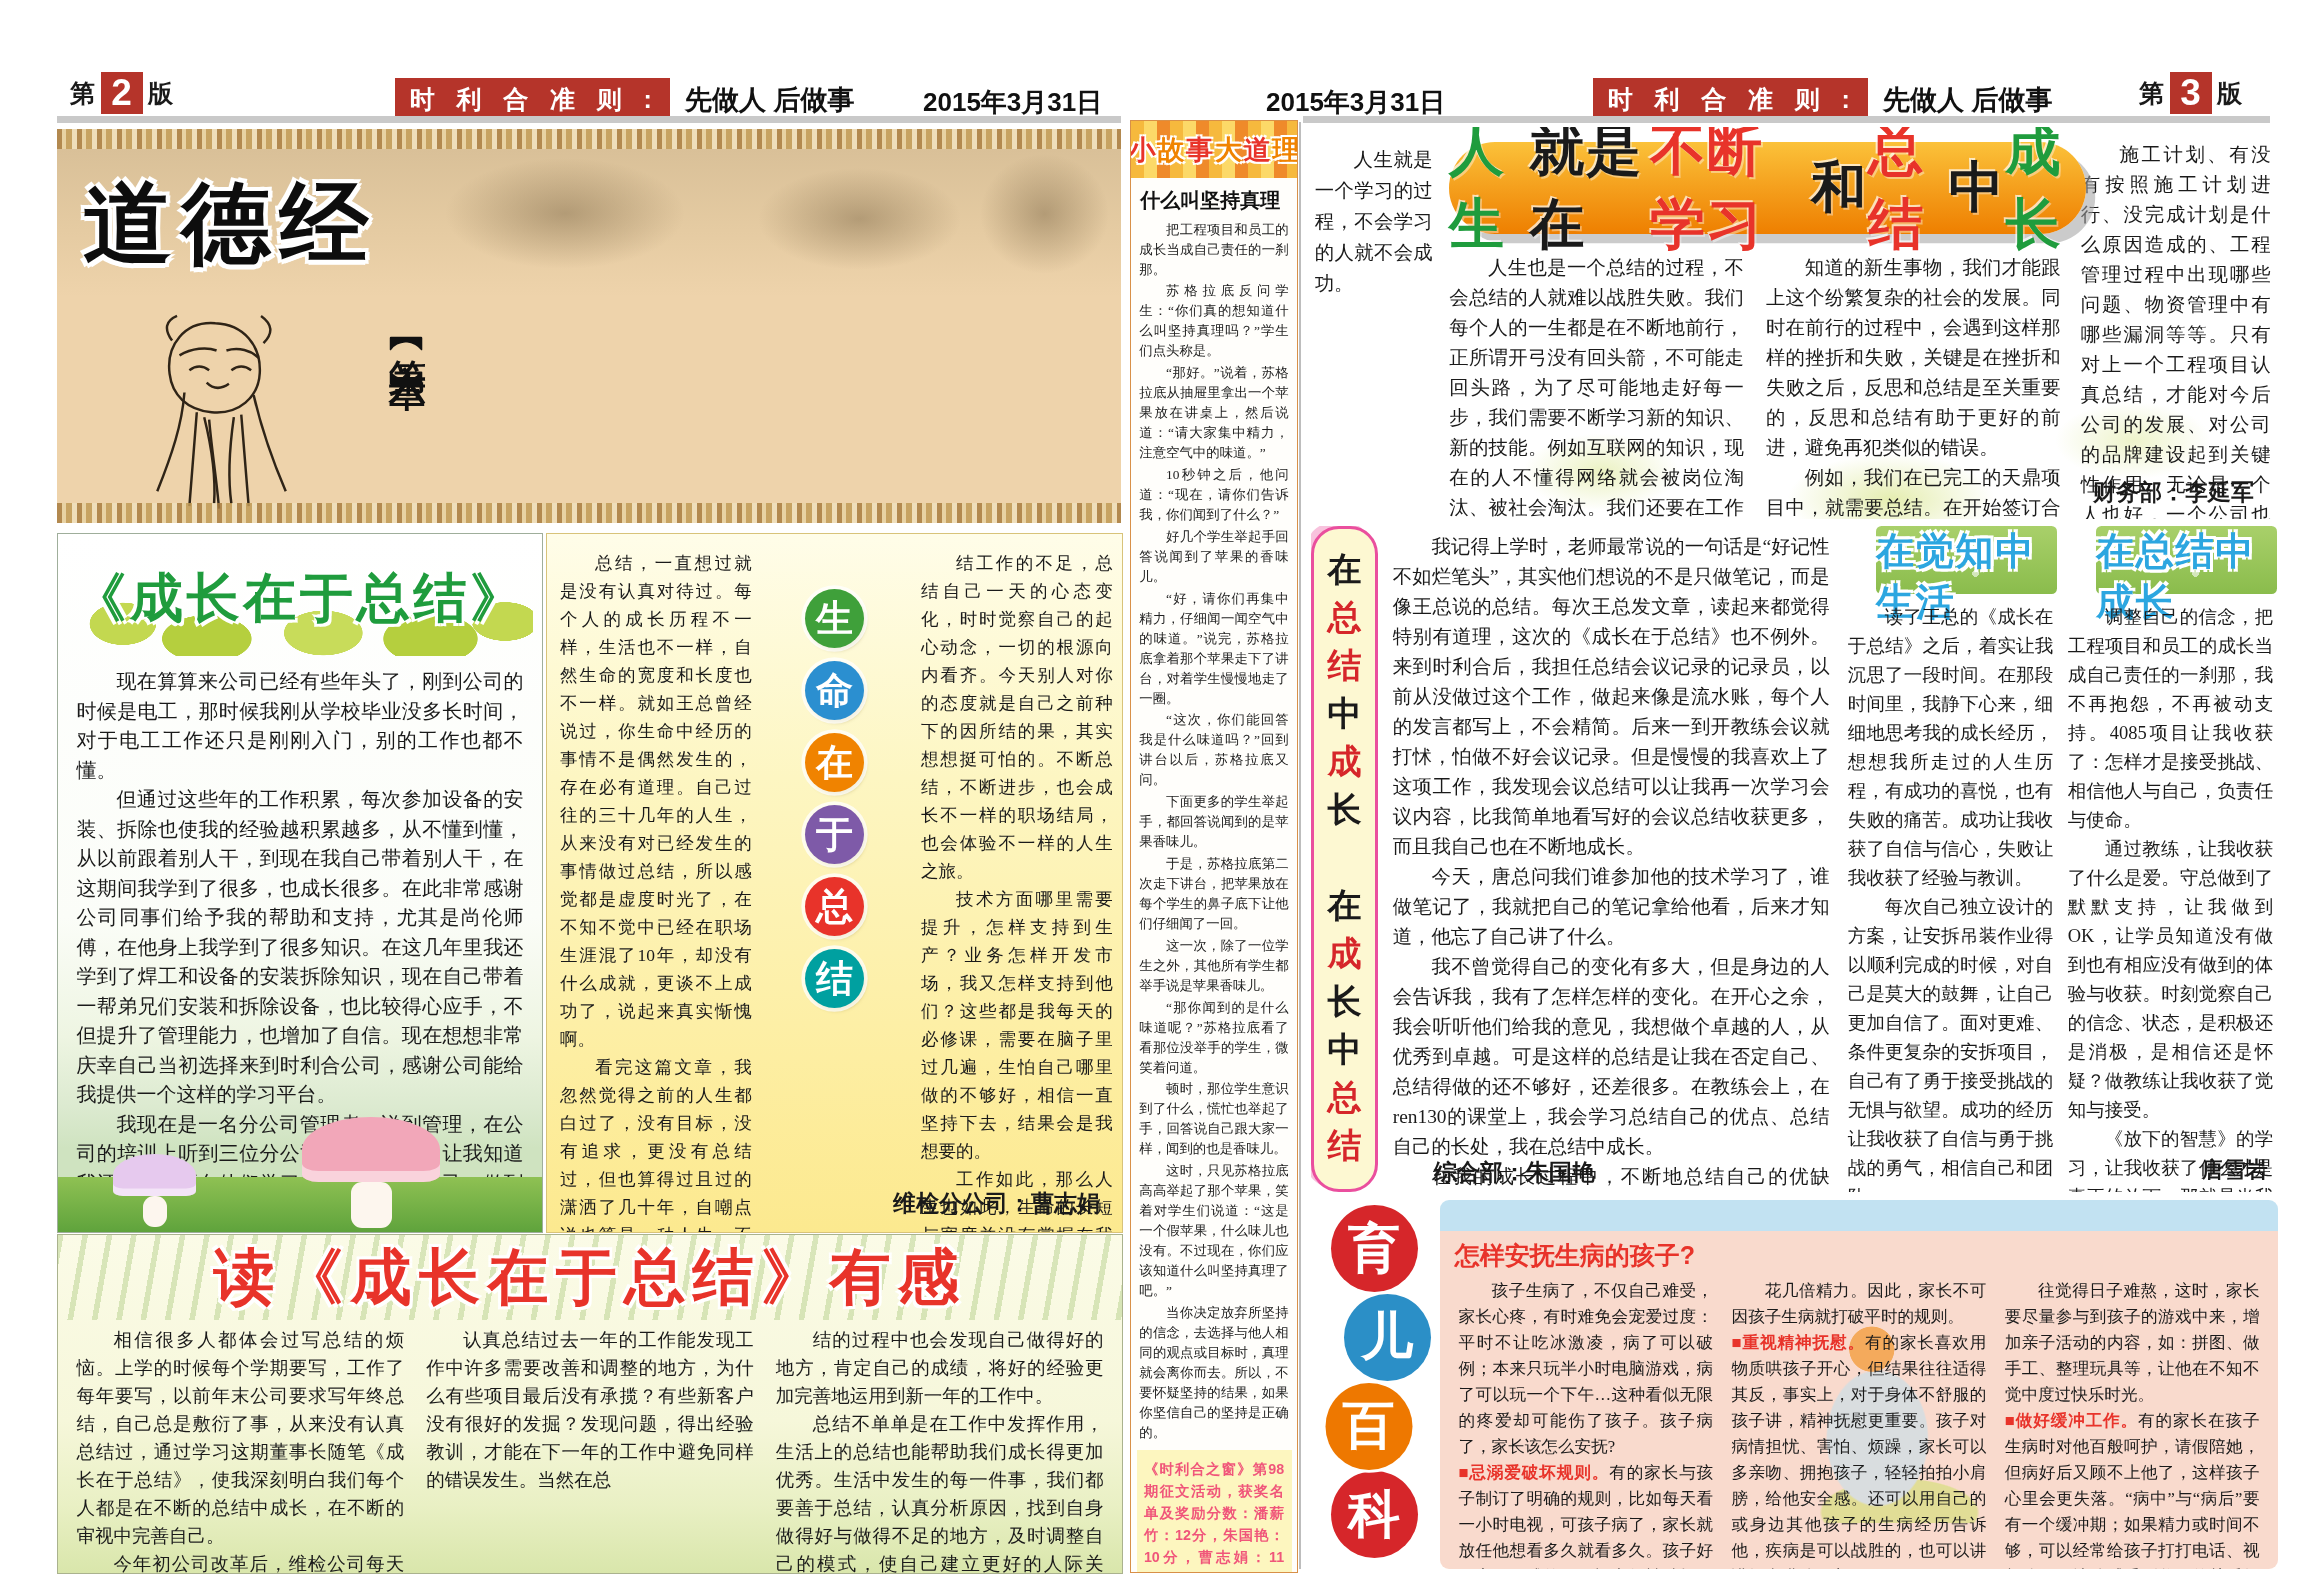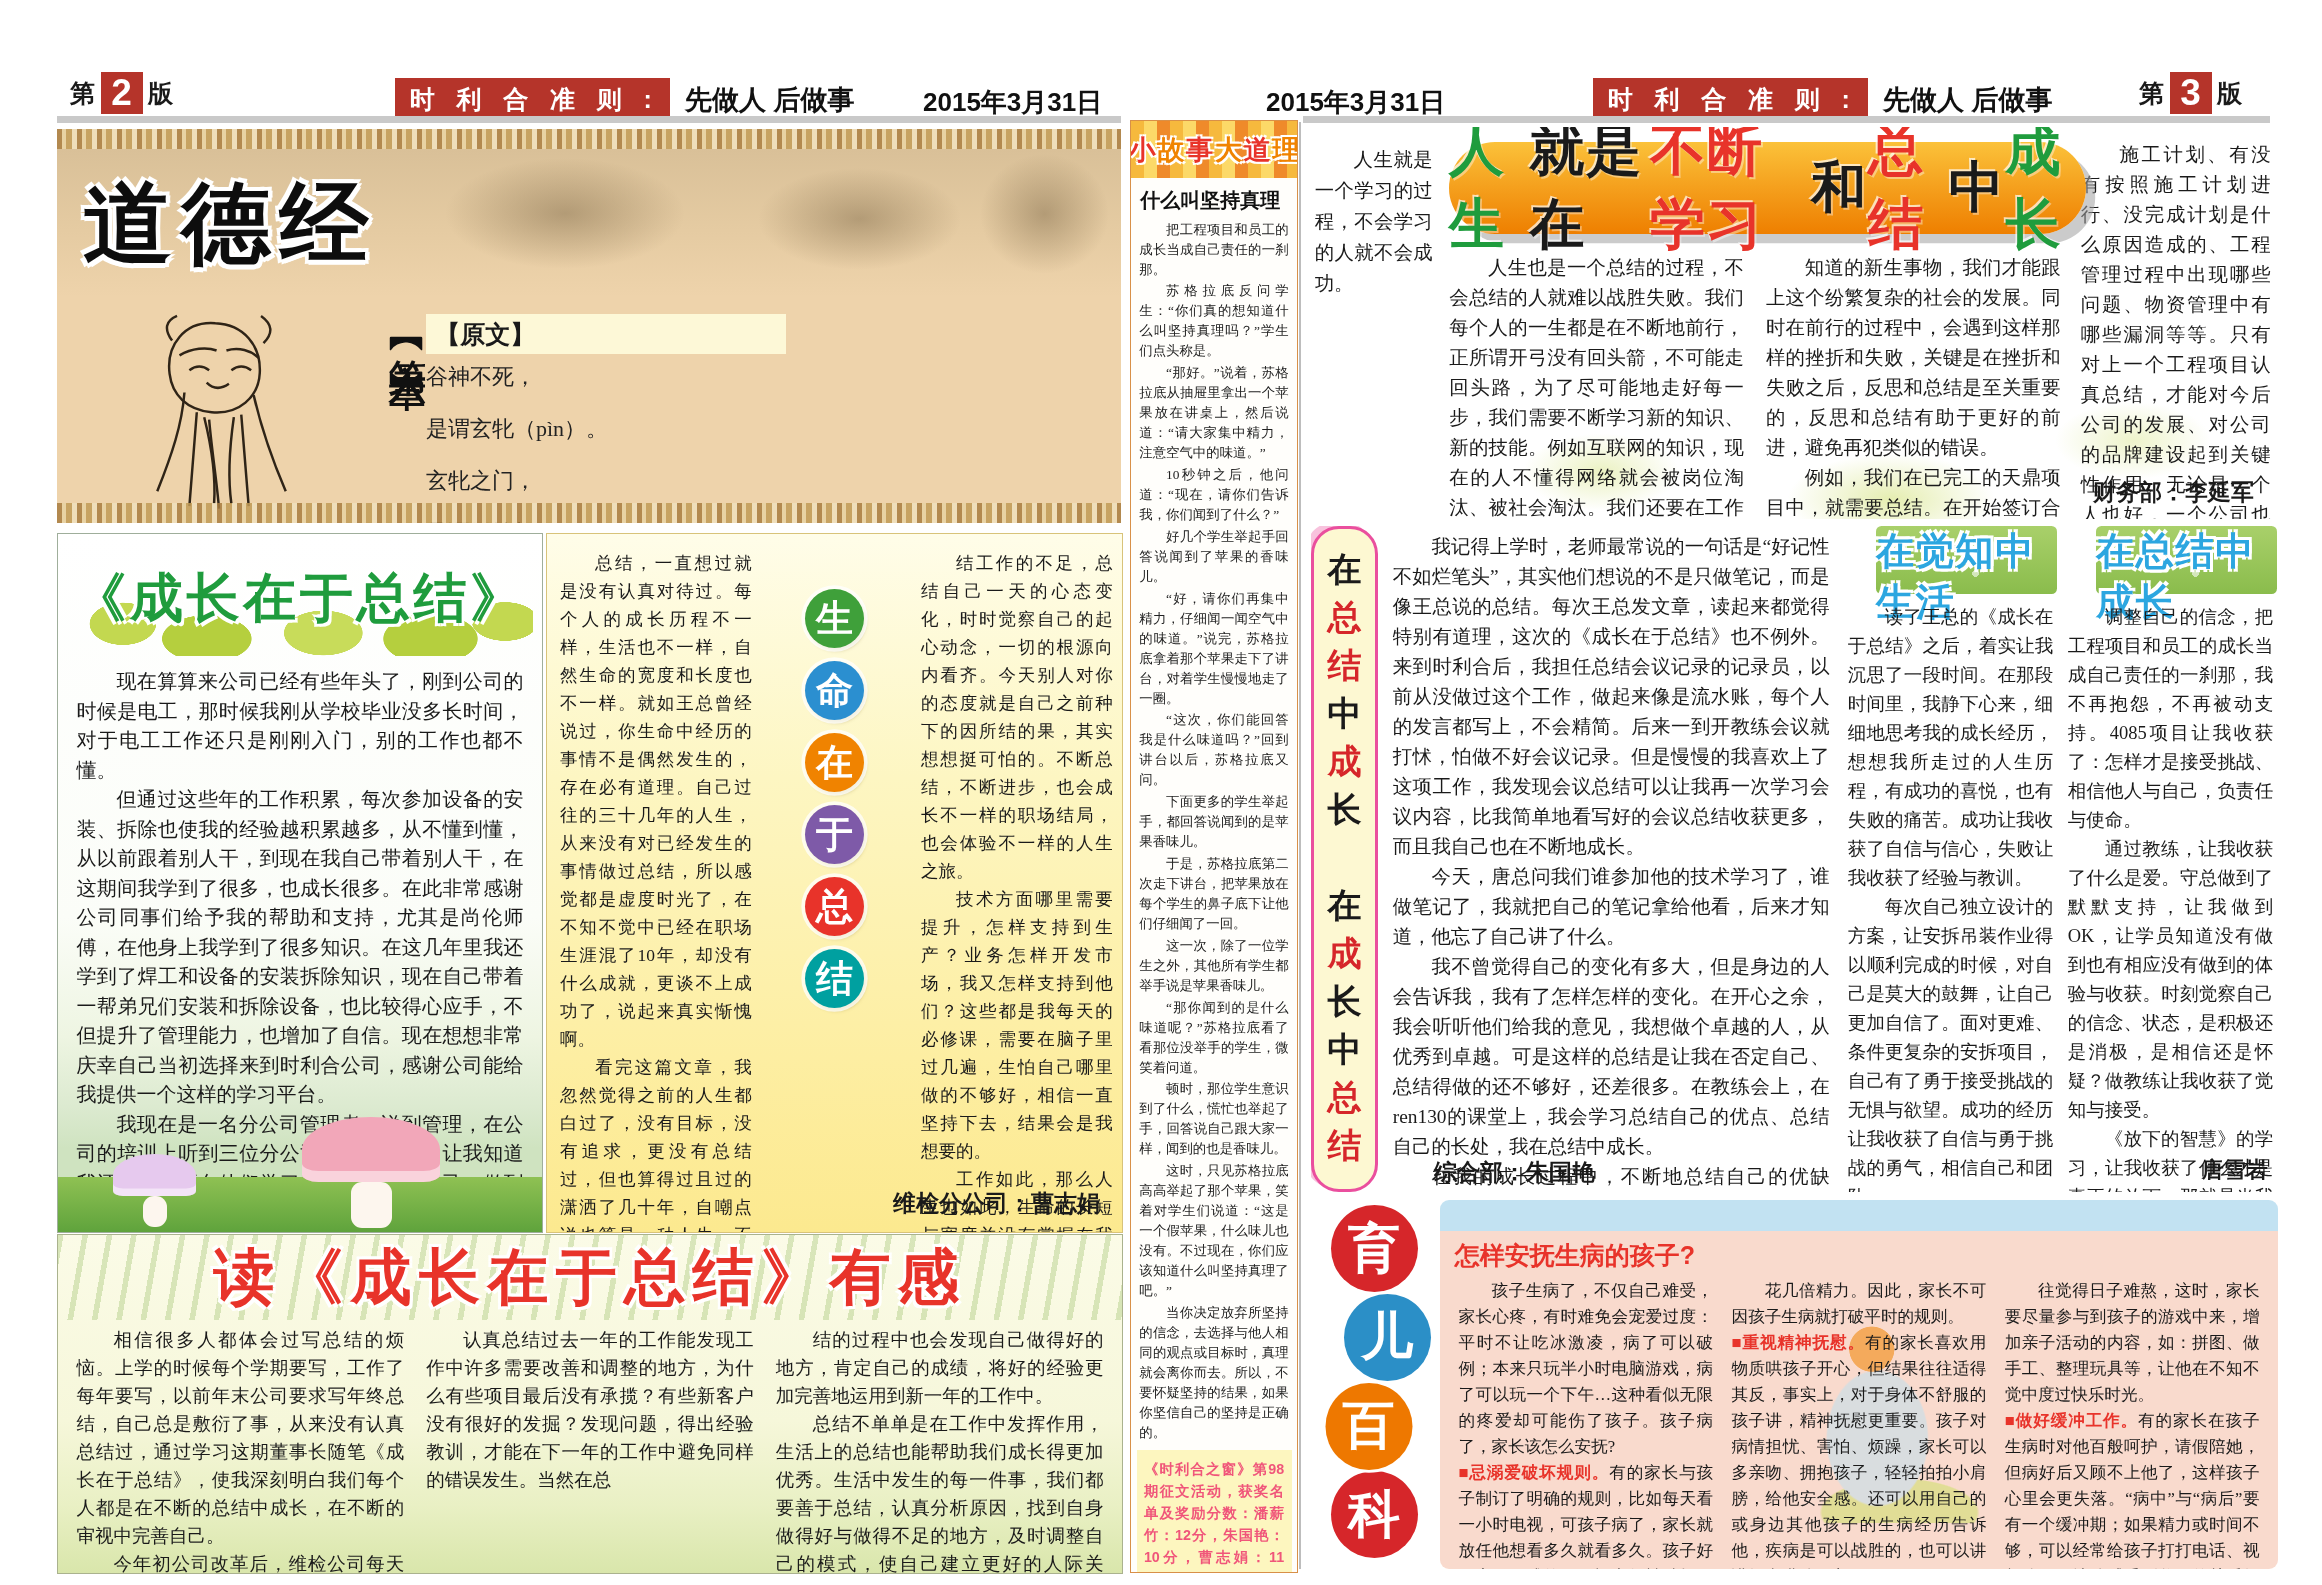--- a/index.html
+++ b/index.html
@@ -183,29 +183,20 @@
         <path d="M74 52 q8 -6 16 0 M108 52 q8 -6 16 0"></path>
         <path d="M88 62 q8 8 18 1"></path>
         <path d="M70 70 C68 96 60 120 48 150 M126 72 C132 98 140 122 152 150"></path>
         <path d="M80 86 C78 110 76 134 74 162 M116 88 C118 112 120 136 122 162"></path>
         <path d="M86 90 q10 40 8 70 M110 90 q-6 42 -2 70"></path>
         <path d="M90 92 C92 116 96 140 98 164"></path>
         <path d="M60 28 q-10 -14 4 -20 M134 30 q12 -12 -2 -22"></path>
       </g>
     </svg>
     <div class="dj-chapter" style="left:325px;top:196px;">【第六章】</div>
-    <div class="abs" style="left:369px;top:185px;width:360px;">
-      <div class="dj-colhead">【原文】</div>
-      <div>
-          <p class="dj-line">谷神不死，</p>
-          <p class="dj-line">是谓玄牝（pìn）。</p>
-          <p class="dj-line">玄牝之门，</p>
-          <p class="dj-line">是谓天地根。</p>
-        </div>
-    </div>
     <div class="lace" style="position:absolute;left:0;right:0;bottom:0;"></div>
   </div>
 
   <div class="abs artA" style="left:57px;top:533px;width:484px;height:698px;">
     <div class="artA-head">
       <span class="artA-title">《成长在于总结》</span>
     </div>
     <div class="artA-body">
         <p class="para">现在算算来公司已经有些年头了，刚到公司的时候是电工，那时候我刚从学校毕业没多长时间，对于电工工作还只是刚刚入门，别的工作也都不懂。</p>
         <p class="para">但通过这些年的工作积累，每次参加设备的安装、拆除也使我的经验越积累越多，从不懂到懂，从以前跟着别人干，到现在我自己带着别人干，在这期间我学到了很多，也成长很多。在此非常感谢公司同事们给予我的帮助和支持，尤其是尚伦师傅，在他身上我学到了很多知识。在这几年里我还学到了焊工和设备的安装拆除知识，现在自己带着一帮弟兄们安装和拆除设备，也比较得心应手，不但提升了管理能力，也增加了自信。现在想想非常庆幸自己当初选择来到时利合公司，感谢公司能给我提供一个这样的学习平台。</p>

